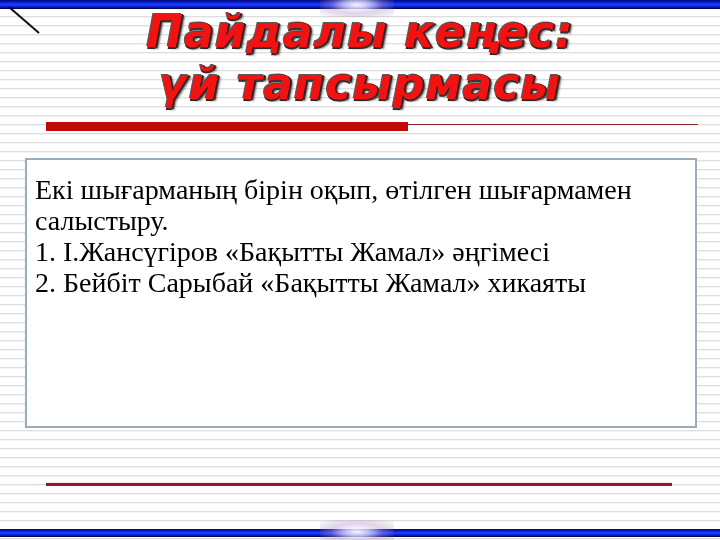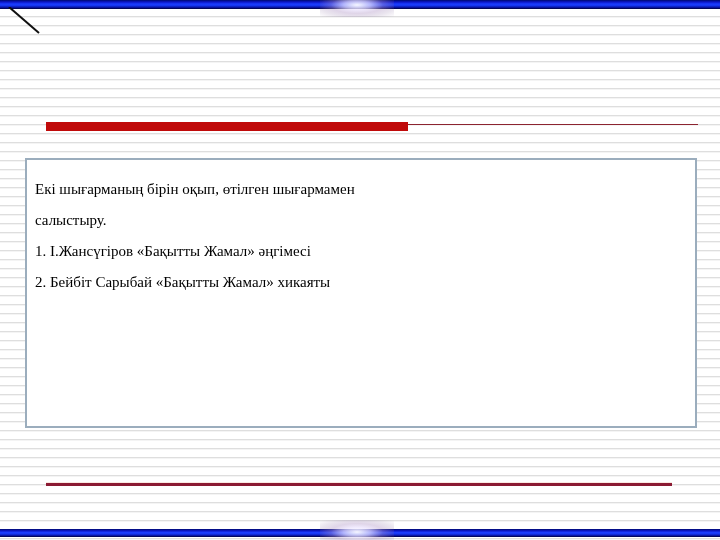--- a/index.html
+++ b/index.html
@@ -133,21 +133,21 @@
     height: 270px;
     box-sizing: border-box;
     border: 2px solid #9badbd;
     background: #ffffff;
     padding: 14px 10px 10px 8px;
   }
   .content-text {
     margin: 0;
     color: #000000;
     font-family: "Liberation Serif", "DejaVu Serif", serif;
-    font-size: 15px;
+    font-size: 28px;
     line-height: 31px;
     white-space: pre-line;
   }
 
   
   .rule-bottom {
     position: absolute;
     left: 46px;
     top: 483px;
     width: 626px;
@@ -160,20 +160,24 @@
 <body>
 
 <div class="slide">
 
   <div class="bar bar-top"></div>
 
   <svg class="corner-tick" viewBox="0 0 34 27" xmlns="http://www.w3.org/2000/svg">
     <line x1="1" y1="0" x2="31" y2="26" stroke="#101010" stroke-width="2"></line>
   </svg>
 
+  <div class="title-block">
+    <span class="title-line title-line-1">Пайдалы кеңес:</span>
+    <span class="title-line title-line-2">үй тапсырмасы</span>
+  </div>
 
   <div class="rule-thin-top"></div>
   <div class="rule-thick"></div>
 
   <div class="content-box">
     <p class="content-text">Екі шығарманың бірін оқып, өтілген шығармамен
 салыстыру.
 1. І.Жансүгіров «Бақытты Жамал» әңгімесі
  2. Бейбіт Сарыбай «Бақытты Жамал» хикаяты</p>
   </div>

